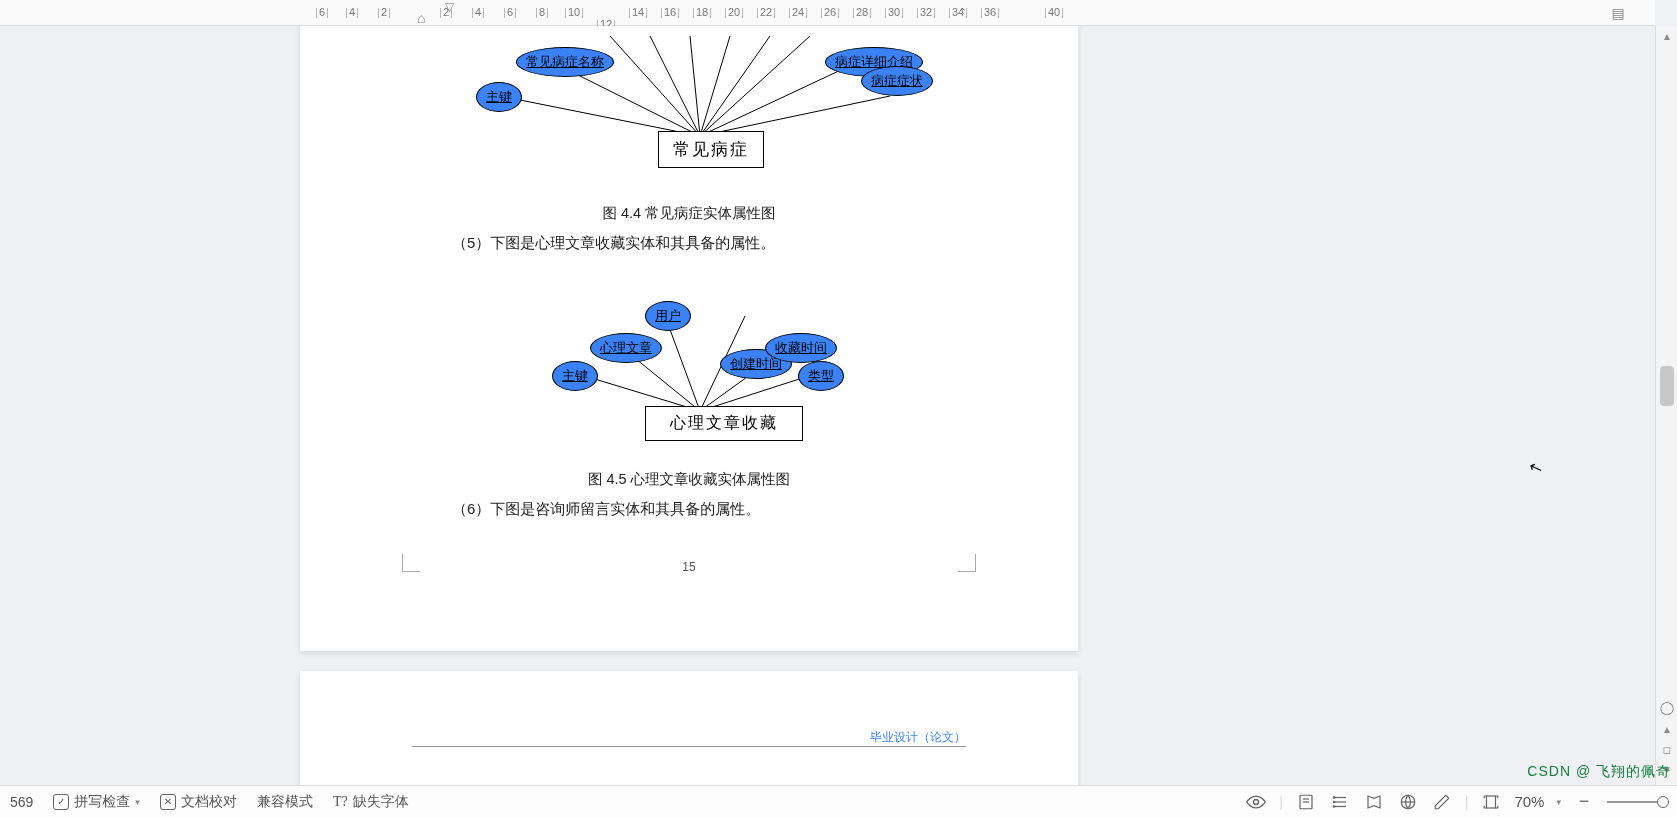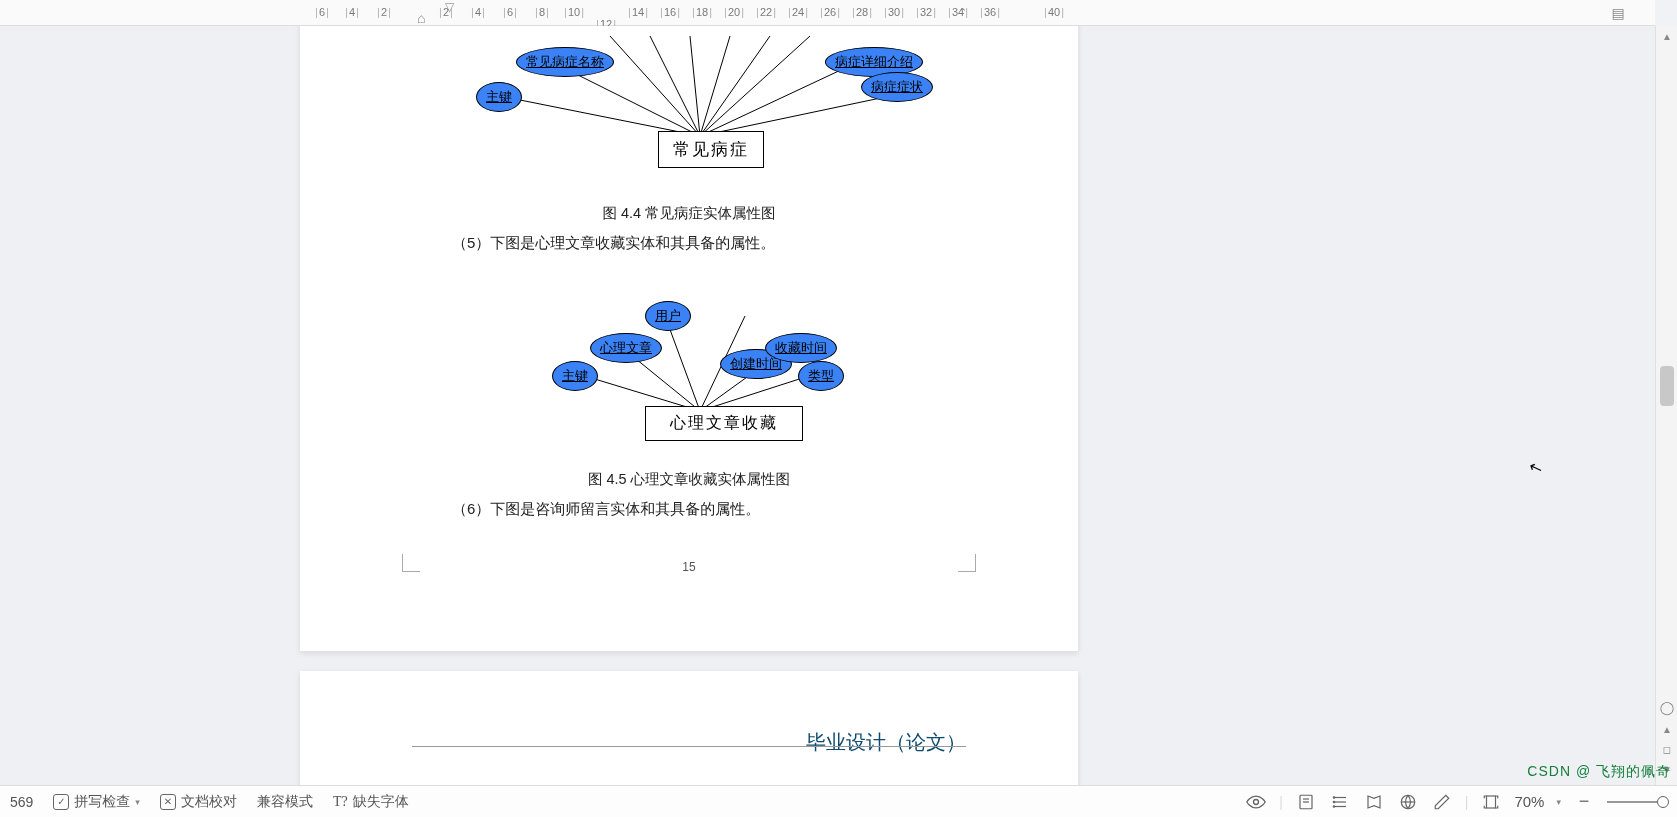--- a/index.html
+++ b/index.html
@@ -124,21 +124,21 @@
       font-size: 13px;
       padding: 5px 9px;
       text-align: center;
       white-space: nowrap;
       text-decoration: underline;
     }
     .d1-entity { left: 188px; top: 95px; }
     .d1-a1 { left: 6px; top: 46px; }
     .d1-a2 { left: 46px; top: 11px; }
     .d1-a3 { left: 355px; top: 11px; }
-    .d1-a4 { left: 391px; top: 36px; text-align: center; }
+    .d1-a4 { left: 391px; top: 30px; text-align: center; }
     .d1-lines {
       position: absolute;
       top: 0; left: 0;
       width: 100%; height: 100%;
     }
     
     .doc-text {
       position: absolute;
       font-size: 15px;
       color: #222;
@@ -183,22 +183,22 @@
     .d2-a3 { left: 105px; top: 10px; }
     .d2-a4 { left: 180px; top: 10px; margin-top: 48px; }
     .d2-a5 { left: 225px; top: 42px; }
     .d2-a6 { left: 258px; top: 70px; }
     .d2-lines { position: absolute; top:0; left:0; width:100%; height:100%; }
     
     .p2-header {
       position: absolute;
       top: 58px;
       right: 112px;
-      font-size: 20px;
-      color: #0c4a6e;
+      font-size: 12px;
+      color: #3b82f6;
     }
     .p2-line {
       position: absolute;
       top: 75px;
       left: 112px;
       right: 112px;
       border-top: 1px solid #999;
     }
     
     .vscroll {

